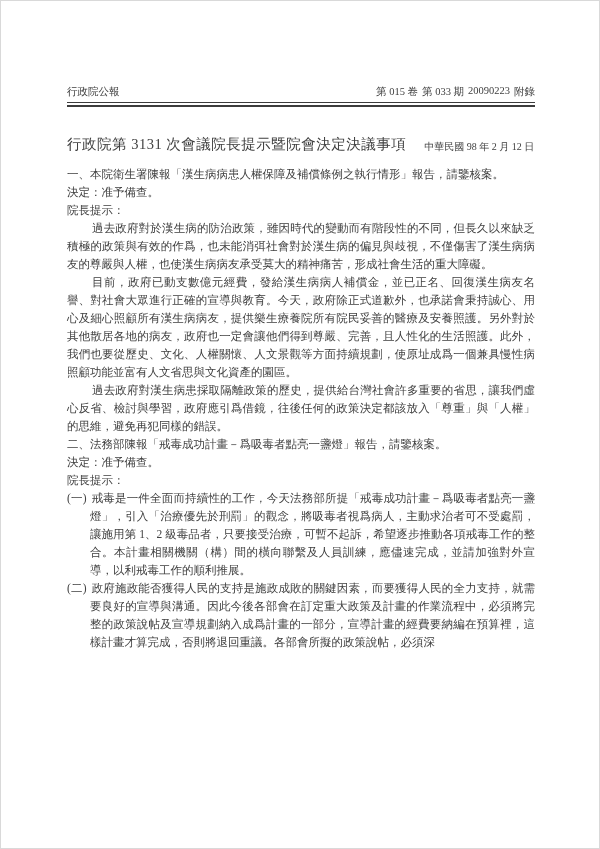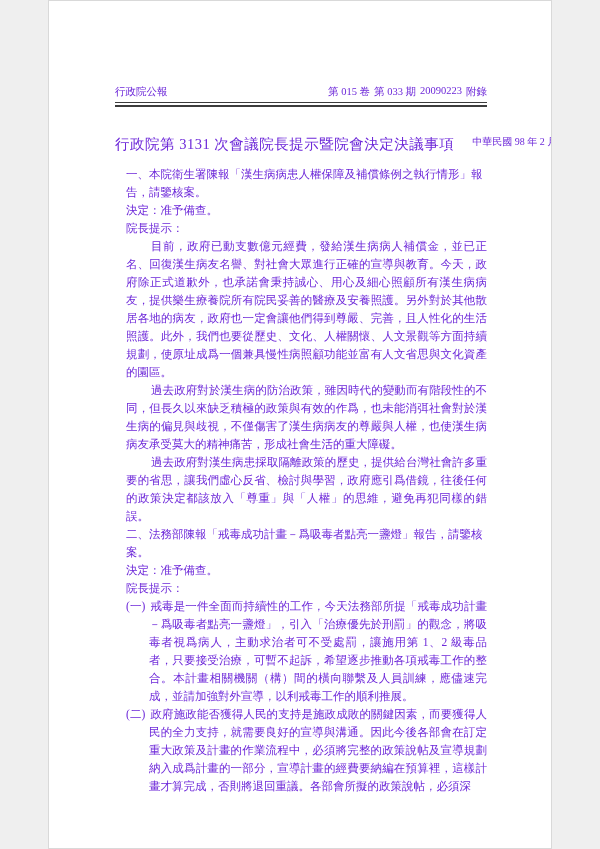--- a/index.html
+++ b/index.html
@@ -1,30 +1,30 @@
 <!DOCTYPE html>
 <html><head>
 <meta charset="utf-8">
 <style>
   html,body{margin:0;padding:0;background:#efefef;}
   .page{
-    width:504px;height:849px;box-sizing:border-box;
+    width:600px;height:849px;box-sizing:border-box;
     margin:0 auto;background:#ffffff;border:1px solid #d9d9d9;
     padding:84px 64px 0 66px;overflow:hidden;
     font-family:"Liberation Serif","DejaVu Serif",serif;
-    color:#6d28d9;
+    color:#404040;
   }
   .hdr{display:flex;justify-content:space-between;align-items:baseline;font-size:10.5px;padding-bottom:3px;}
   .hdr-right{display:flex;gap:4px;}
   .rule{border-top:1px solid #3c3c3c;border-bottom:2px solid #3c3c3c;height:2px;}
-  .title-row{display:flex;align-items:flex-start;gap:18px;margin-top:28px;}
+  .title-row{display:flex;align-items:flex-end;gap:18px;margin-top:28px;}
   .doc-title{font-size:14.5px;font-weight:normal;margin:0;letter-spacing:.5px;white-space:nowrap;}
   .doc-date{font-size:10px;white-space:nowrap;}
   .section-heading{font-size:12.5px;font-weight:normal;margin:26px 0 0 0;letter-spacing:1px;}
-  .body{margin-top:11px;font-size:11.5px;line-height:18px;margin-left:11px;}
+  .body{margin-top:11px;font-size:11.5px;line-height:18px;}
   .body p{margin:0;}
   .decision{margin-left:27px;}
   .label{margin-left:35px;}
   .para{margin-left:53px;text-indent:25px;text-align:justify;}
   .numbered{margin-left:39px;padding-left:23px;text-indent:-23px;text-align:justify;}
   .marker{margin-right:5px;}
 </style>
 </head>
 <body>
 
@@ -44,22 +44,22 @@
   <div class="title-row">
     <h1 class="doc-title">行政院第 3131 次會議院長提示暨院會決定決議事項</h1>
     <span class="doc-date">中華民國 98 年 2 月 12 日</span>
   </div>
 
 
   <div class="body">
     <p class="item">一、本院衛生署陳報「漢生病病患人權保障及補償條例之執行情形」報告，請鑒核案。</p>
     <p class="decision">決定：准予備查。</p>
     <p class="label">院長提示：</p>
+    <p class="para">過去政府對於漢生病的防治政策，雖因時代的變動而有階段性的不同，但長久以來缺乏積極的政策與有效的作爲，也未能消弭社會對於漢生病的偏見與歧視，不僅傷害了漢生病病友的尊嚴與人權，也使漢生病病友承受莫大的精神痛苦，形成社會生活的重大障礙。</p>
     <p class="para">目前，政府已動支數億元經費，發給漢生病病人補償金，並已正名、回復漢生病友名譽、對社會大眾進行正確的宣導與教育。今天，政府除正式道歉外，也承諾會秉持誠心、用心及細心照顧所有漢生病病友，提供樂生療養院所有院民妥善的醫療及安養照護。另外對於其他散居各地的病友，政府也一定會讓他們得到尊嚴、完善，且人性化的生活照護。此外，我們也要從歷史、文化、人權關懷、人文景觀等方面持續規劃，使原址成爲一個兼具慢性病照顧功能並富有人文省思與文化資產的園區。</p>
-    <p class="para">過去政府對於漢生病的防治政策，雖因時代的變動而有階段性的不同，但長久以來缺乏積極的政策與有效的作爲，也未能消弭社會對於漢生病的偏見與歧視，不僅傷害了漢生病病友的尊嚴與人權，也使漢生病病友承受莫大的精神痛苦，形成社會生活的重大障礙。</p>
     <p class="para">過去政府對漢生病患採取隔離政策的歷史，提供給台灣社會許多重要的省思，讓我們虛心反省、檢討與學習，政府應引爲借鏡，往後任何的政策決定都該放入「尊重」與「人權」的思維，避免再犯同樣的錯誤。</p>
     <p class="item">二、法務部陳報「戒毒成功計畫－爲吸毒者點亮一盞燈」報告，請鑒核案。</p>
     <p class="decision">決定：准予備查。</p>
     <p class="label">院長提示：</p>
     <p class="numbered"><span class="marker">(一)</span><span>戒毒是一件全面而持續性的工作，今天法務部所提「戒毒成功計畫－爲吸毒者點亮一盞燈」，引入「治療優先於刑罰」的觀念，將吸毒者視爲病人，主動求治者可不受處罰，讓施用第 1、2 級毒品者，只要接受治療，可暫不起訴，希望逐步推動各項戒毒工作的整合。本計畫相關機關（構）間的橫向聯繫及人員訓練，應儘速完成，並請加強對外宣導，以利戒毒工作的順利推展。</span></p>
     <p class="numbered"><span class="marker">(二)</span><span>政府施政能否獲得人民的支持是施政成敗的關鍵因素，而要獲得人民的全力支持，就需要良好的宣導與溝通。因此今後各部會在訂定重大政策及計畫的作業流程中，必須將完整的政策說帖及宣導規劃納入成爲計畫的一部分，宣導計畫的經費要納編在預算裡，這樣計畫才算完成，否則將退回重議。各部會所擬的政策說帖，必須深</span></p>
   </div>
 
 </div>
 

